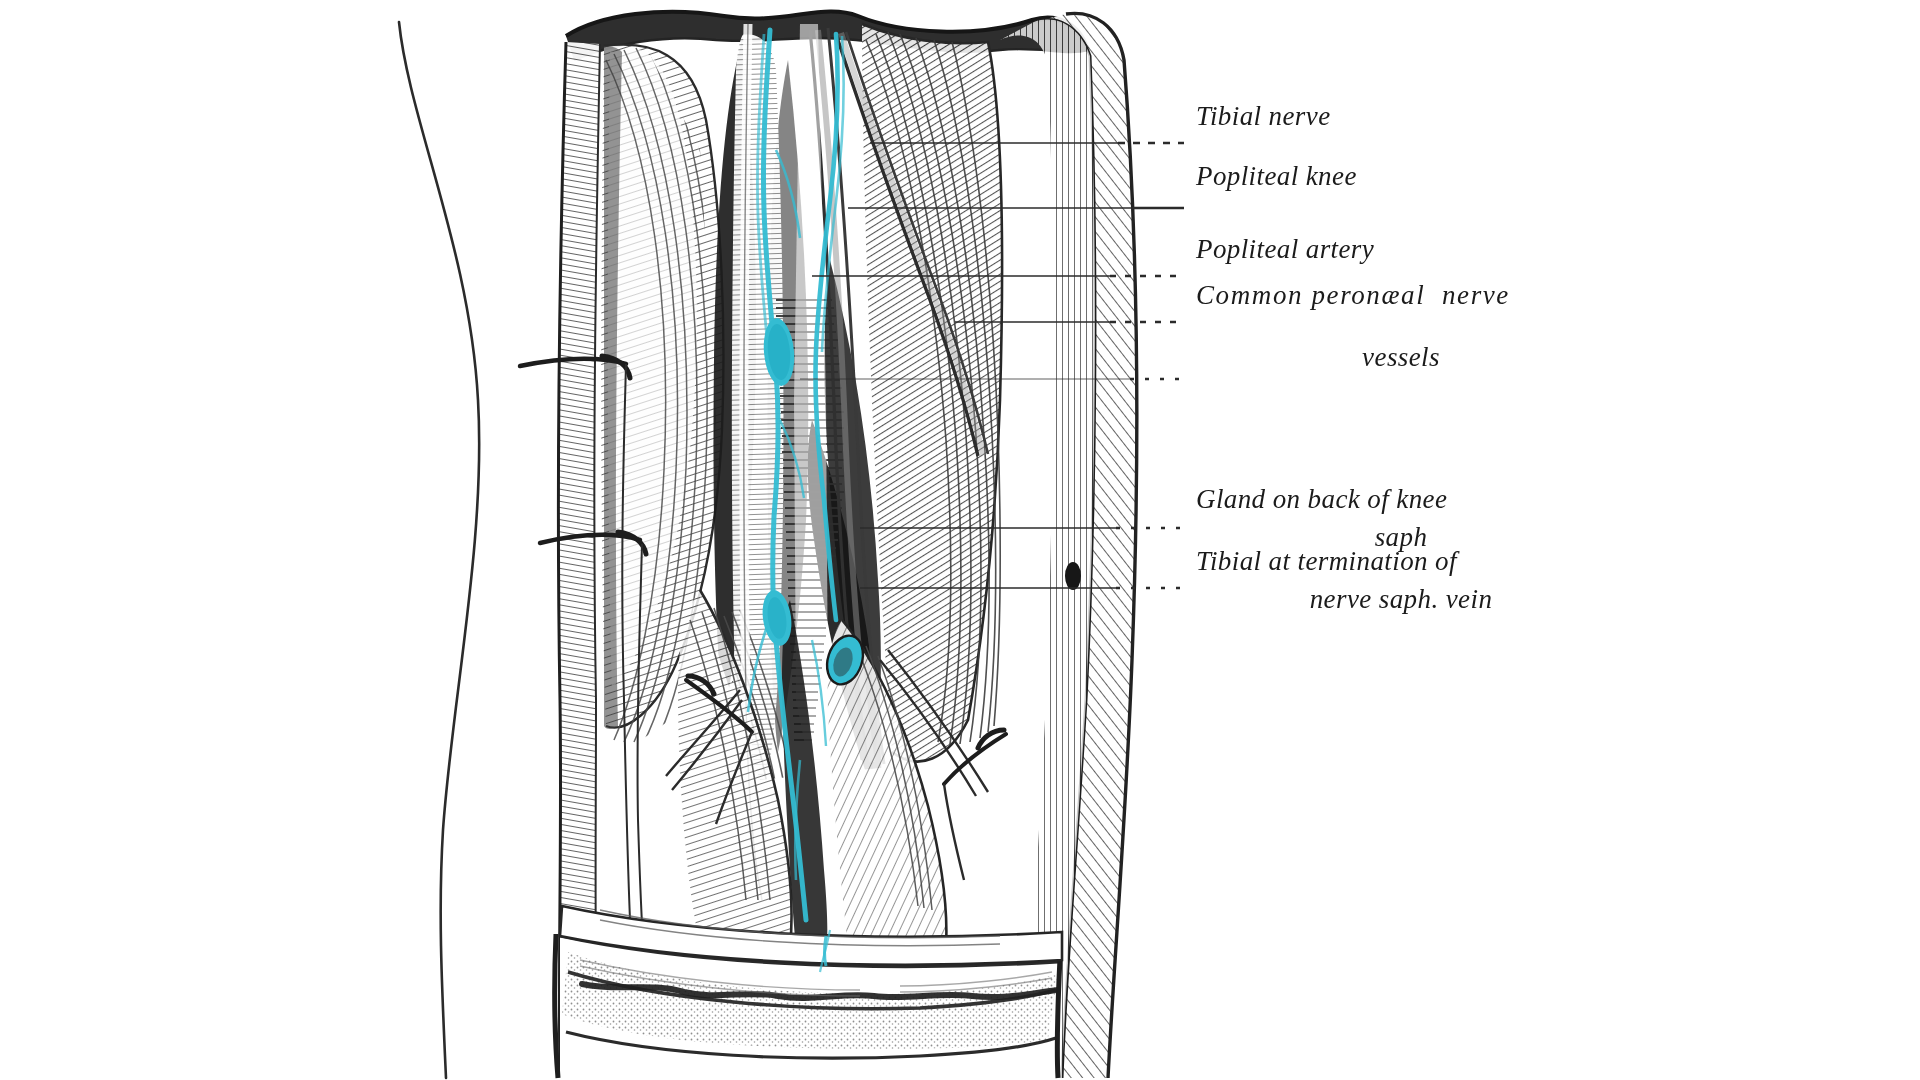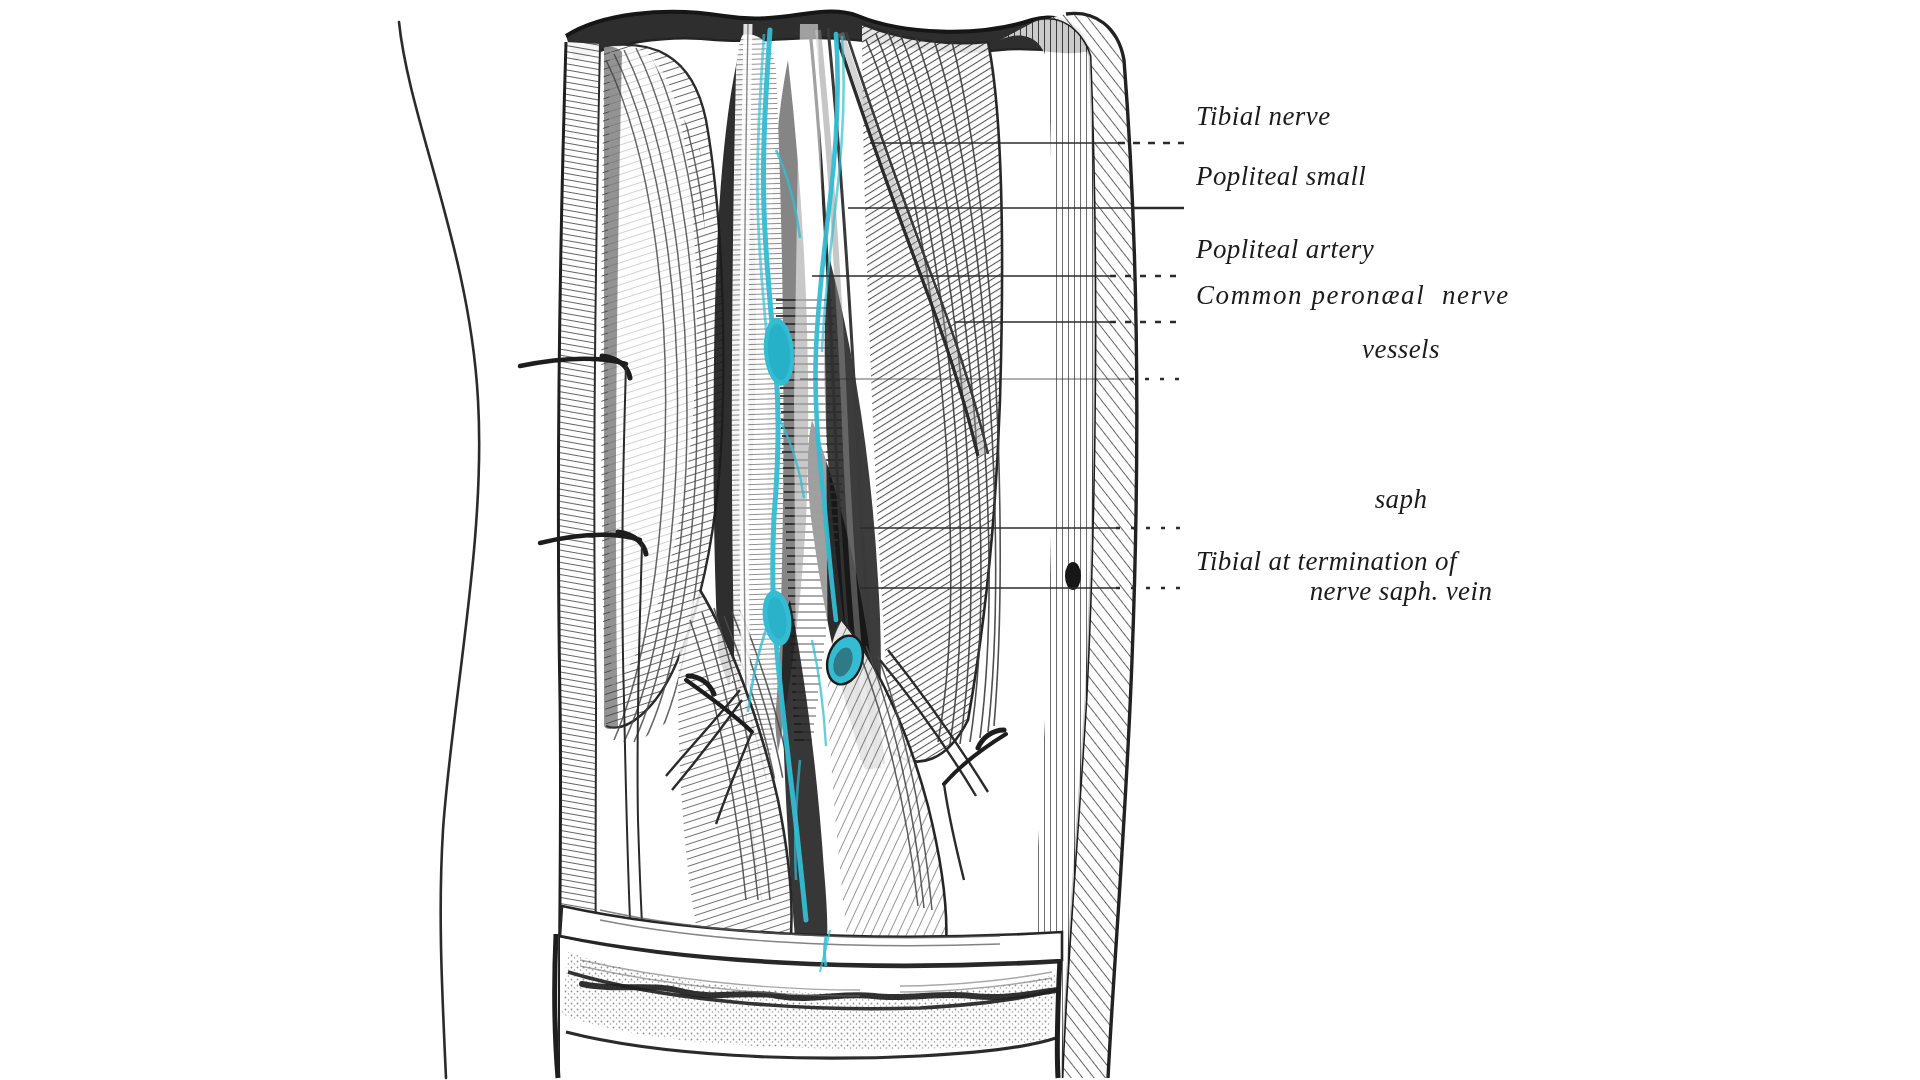--- a/index.html
+++ b/index.html
@@ -16,21 +16,21 @@
     font-family:"Liberation Serif",serif;
     font-style:italic;
     color:#1b1b1b;
     font-size:27px;
     line-height:1.12;
     white-space:pre;
     letter-spacing:0.4px;
   }
   .anno.two-line{white-space:normal;text-align:center;width:410px;}
   .anno.two-line .l1{display:block;text-align:left;}
-  .anno.two-line .l2{display:block;}
+  .anno.two-line .l2{display:block;margin-top:8px;}
   .anno.wide{letter-spacing:1.6px;text-align:center;}
 </style>
 </head>
 <body>
 
 <svg id="plate" viewBox="0 0 1920 1080" preserveAspectRatio="none" xmlns="http://www.w3.org/2000/svg">
   <defs>
 
     <pattern id="hatchA" width="7" height="7" patternUnits="userSpaceOnUse" patternTransform="rotate(72)">
       <rect width="7" height="7" fill="#fff"></rect>
@@ -400,31 +400,32 @@
 
     <line x1="860" y1="588" x2="1116" y2="588" stroke-width="1.3"></line>
     <line x1="1116" y1="588" x2="1182" y2="588" stroke-width="2.4" stroke-dasharray="4 11"></line>
   </g>
 </svg>
 
 <div class="label-layer">
 
   <div class="anno" style="left:1196px; top:101px;">Tibial nerve</div>
 
-  <div class="anno" style="left:1196px; top:161px;">Popliteal small</div>
+  <div class="anno" style="left:1196px; top:161px;">Popliteal knee</div>
 
   <div class="anno" style="left:1196px; top:234px;">Popliteal artery</div>
 
   <div class="anno wide" style="left:1196px; top:280px;">Common peronæal  nerve</div>
 
   <div class="anno two-line" style="left:1196px; top:334px;">
     <span class="l2">vessels</span>
   </div>
 
   <div class="anno two-line" style="left:1196px; top:484px;">
+    <span class="l1">Gland on  back  of  knee</span>
     <span class="l2">saph</span>
   </div>
 
   <div class="anno two-line" style="left:1196px; top:546px;">
     <span class="l1">Tibial at termination of</span>
     <span class="l2">nerve saph. vein</span>
   </div>
 
 </div>
 

